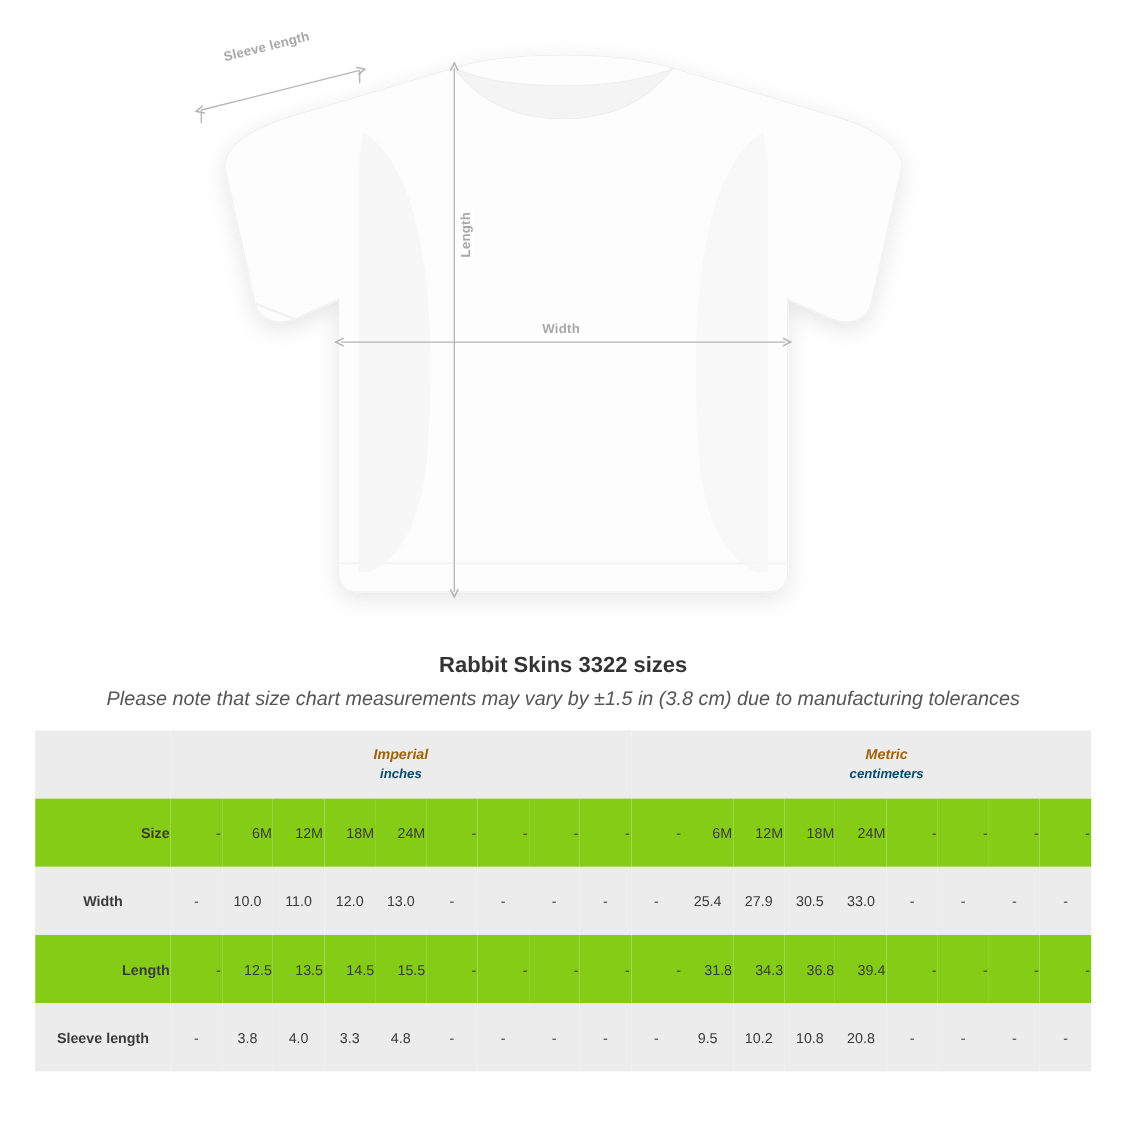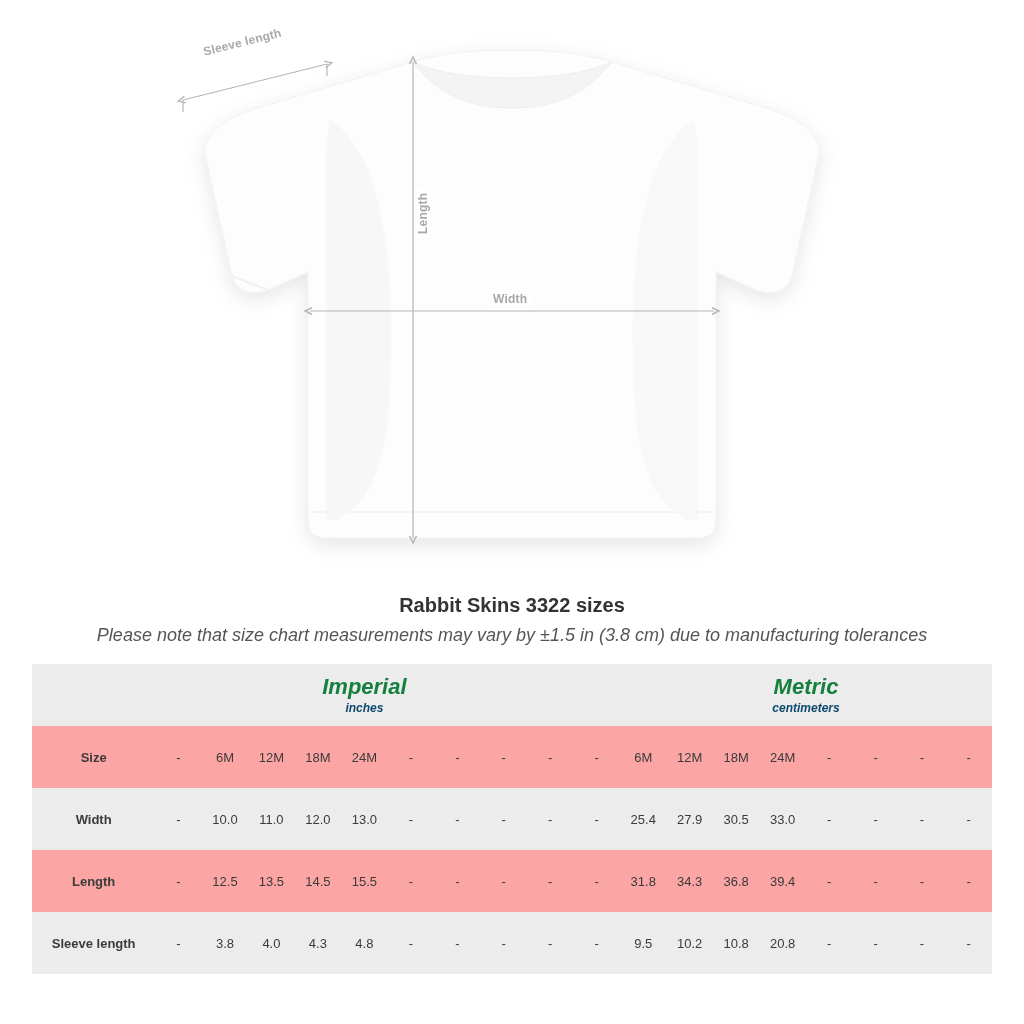--- a/index.html
+++ b/index.html
@@ -78,42 +78,42 @@
     font-size: 13px;
     color: #3b3b3b;
     height: 60px;
     border: 0;
   }
   .unit-head {
     background: #ececec;
     height: 76px;
   }
   .unit-head .unit-name {
-    font-size: 22px;
+    font-size: 13px;
     font-style: italic;
     font-weight: bold;
-    color: #15803d;
+    color: #a16207;
     display: block;
     line-height: 1.25;
   }
   .unit-head .unit-sub {
     font-size: 12px;
     font-style: italic;
     color: #0c4a6e;
     display: block;
     line-height: 1.4;
   }
   .row-label {
     font-weight: bold;
     font-size: 13px;
     color: #3b3b3b;
     width: 122px;
     background: inherit;
   }
-  tr.row-even td { background: #fca5a5; }
+  tr.row-even td { background: #84cc16; text-align: right; }
   tr.row-odd  td { background: #ececec; }
   td.cell {
     width: 46px;
   }
 </style>
 </head>
 <body>
 
 <div class="illustration">
   <svg class="shirt-wrap" viewBox="0 0 1024 580" xmlns="http://www.w3.org/2000/svg">
@@ -290,21 +290,21 @@
         <td class="cell">-</td>
         <td class="cell">-</td>
         <td class="cell">-</td>
       </tr>
 
       <tr class="row-odd">
         <td class="row-label">Sleeve length</td>
         <td class="cell">-</td>
         <td class="cell">3.8</td>
         <td class="cell">4.0</td>
-        <td class="cell">4.3</td>
+        <td class="cell">3.3</td>
         <td class="cell">4.8</td>
         <td class="cell">-</td>
         <td class="cell">-</td>
         <td class="cell">-</td>
         <td class="cell">-</td>
         <td class="cell">-</td>
         <td class="cell">9.5</td>
         <td class="cell">10.2</td>
         <td class="cell">10.8</td>
         <td class="cell">20.8</td>

